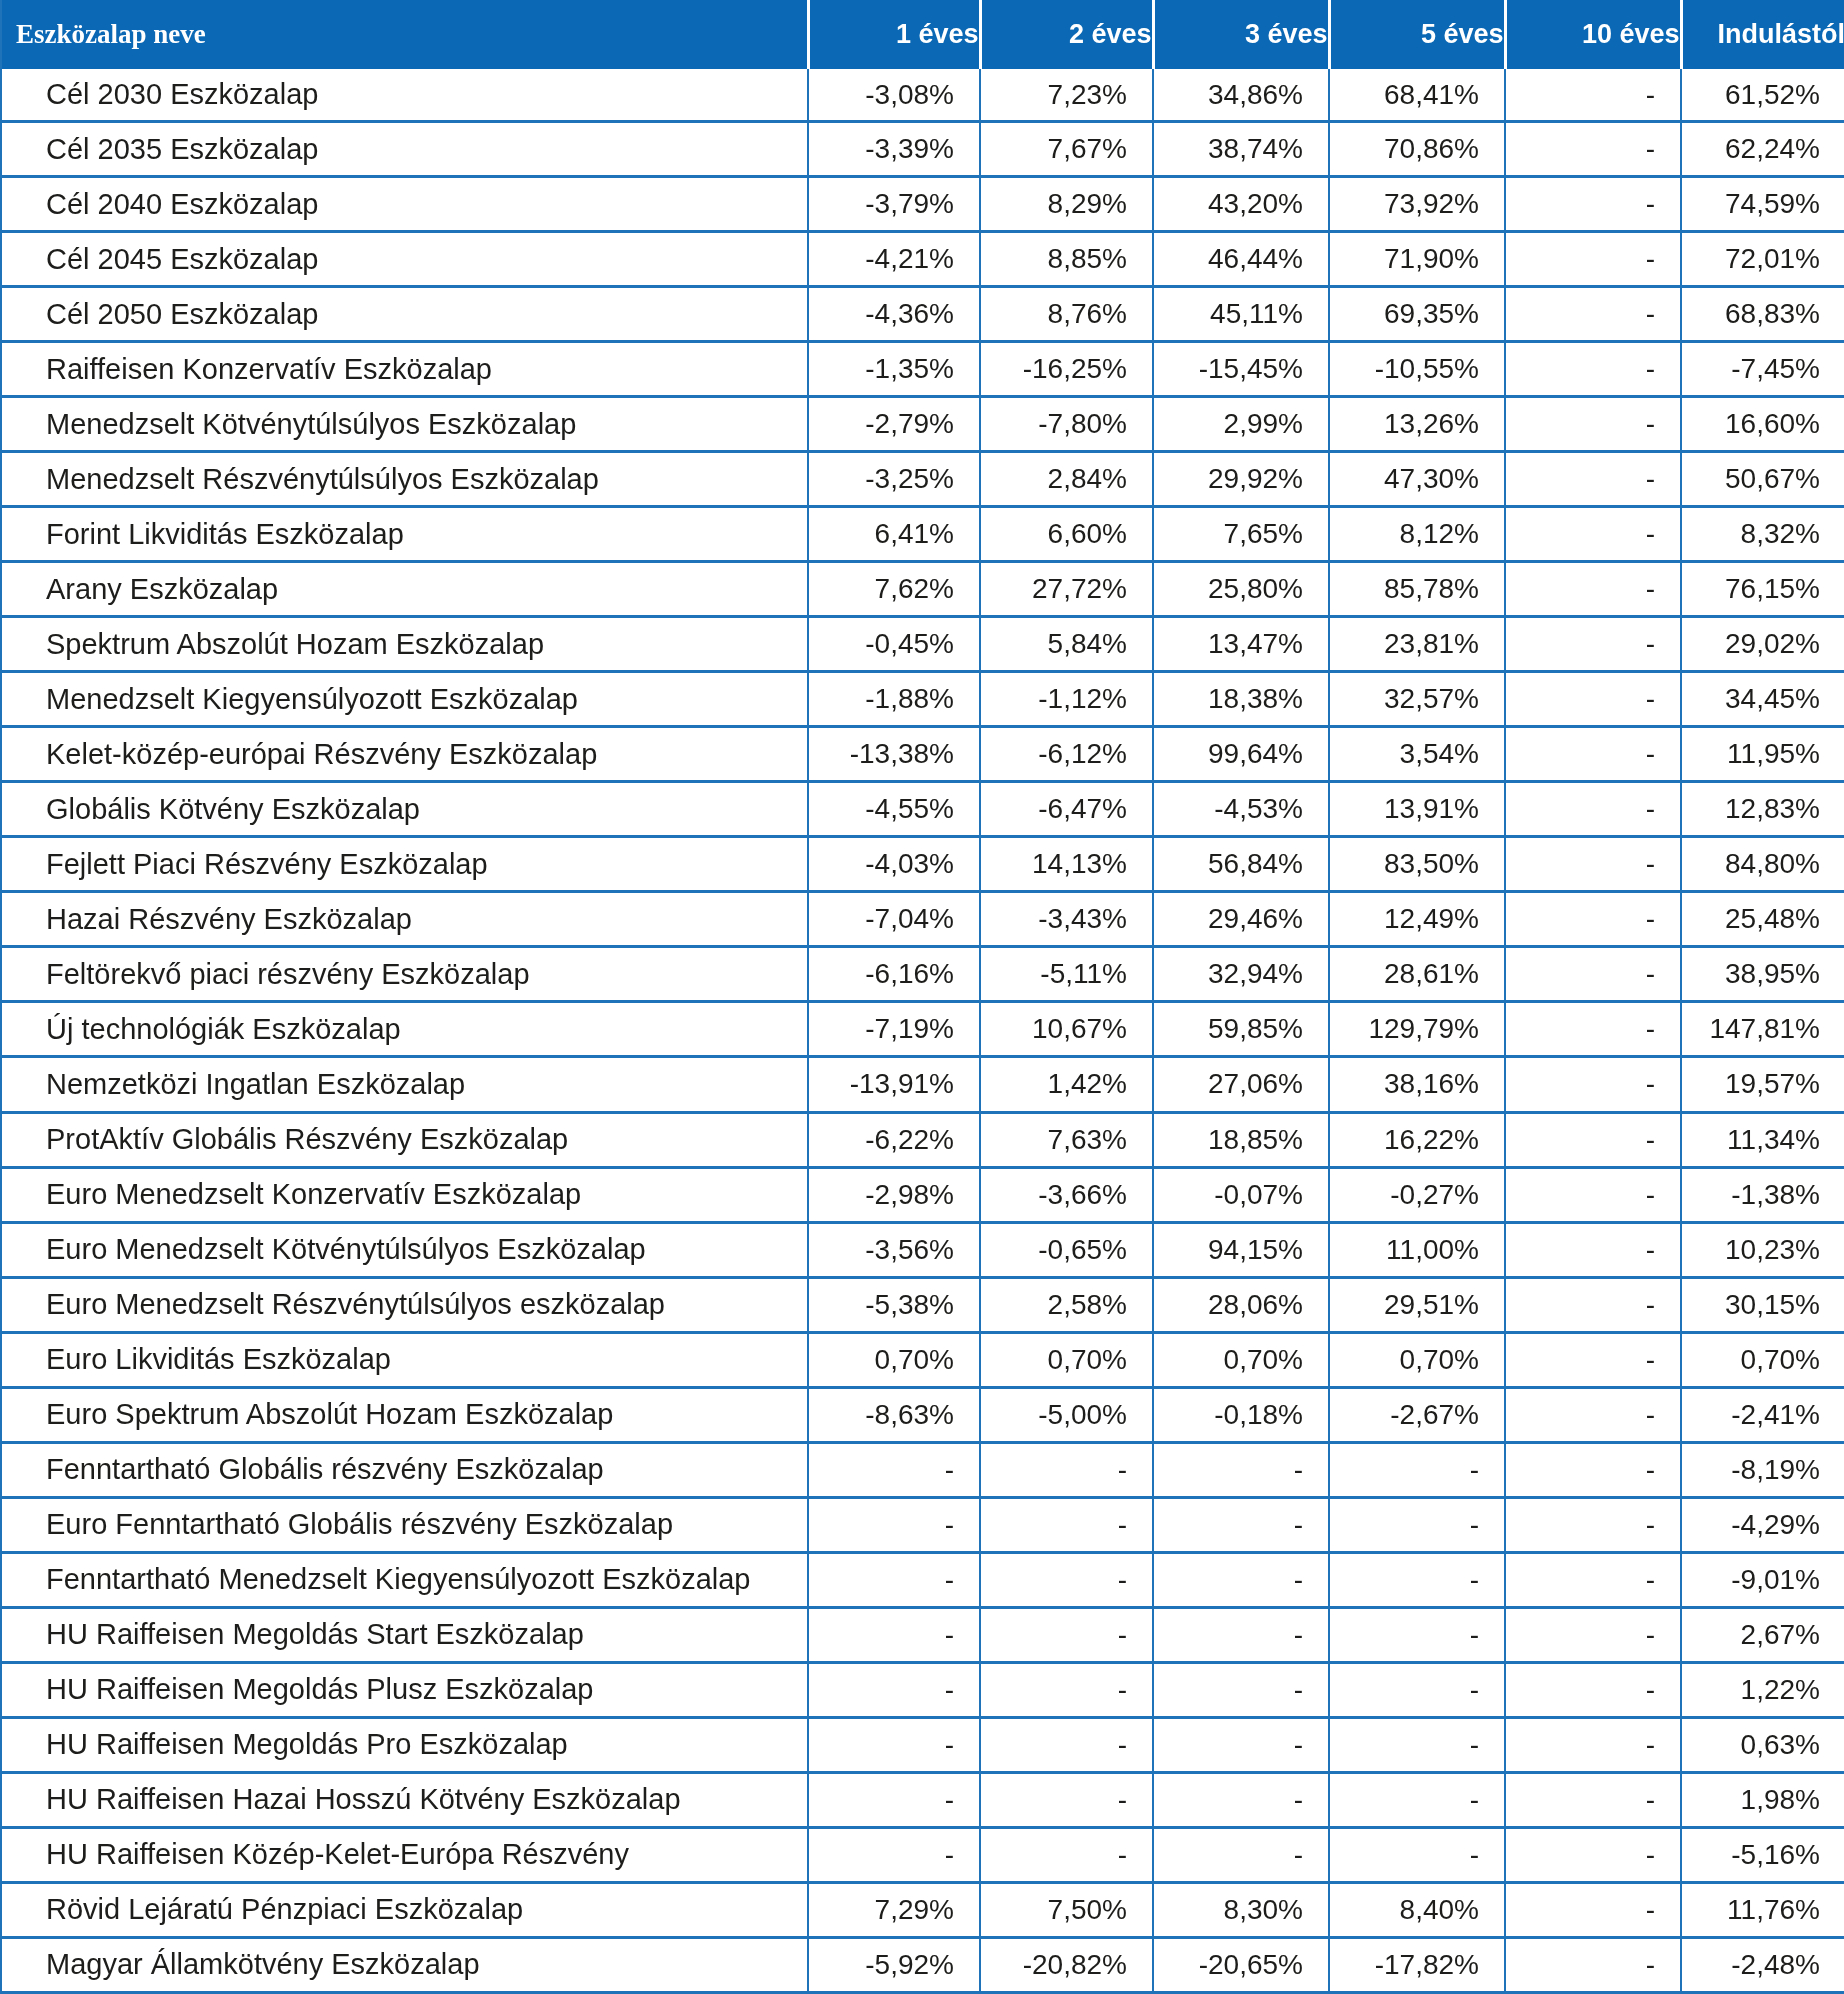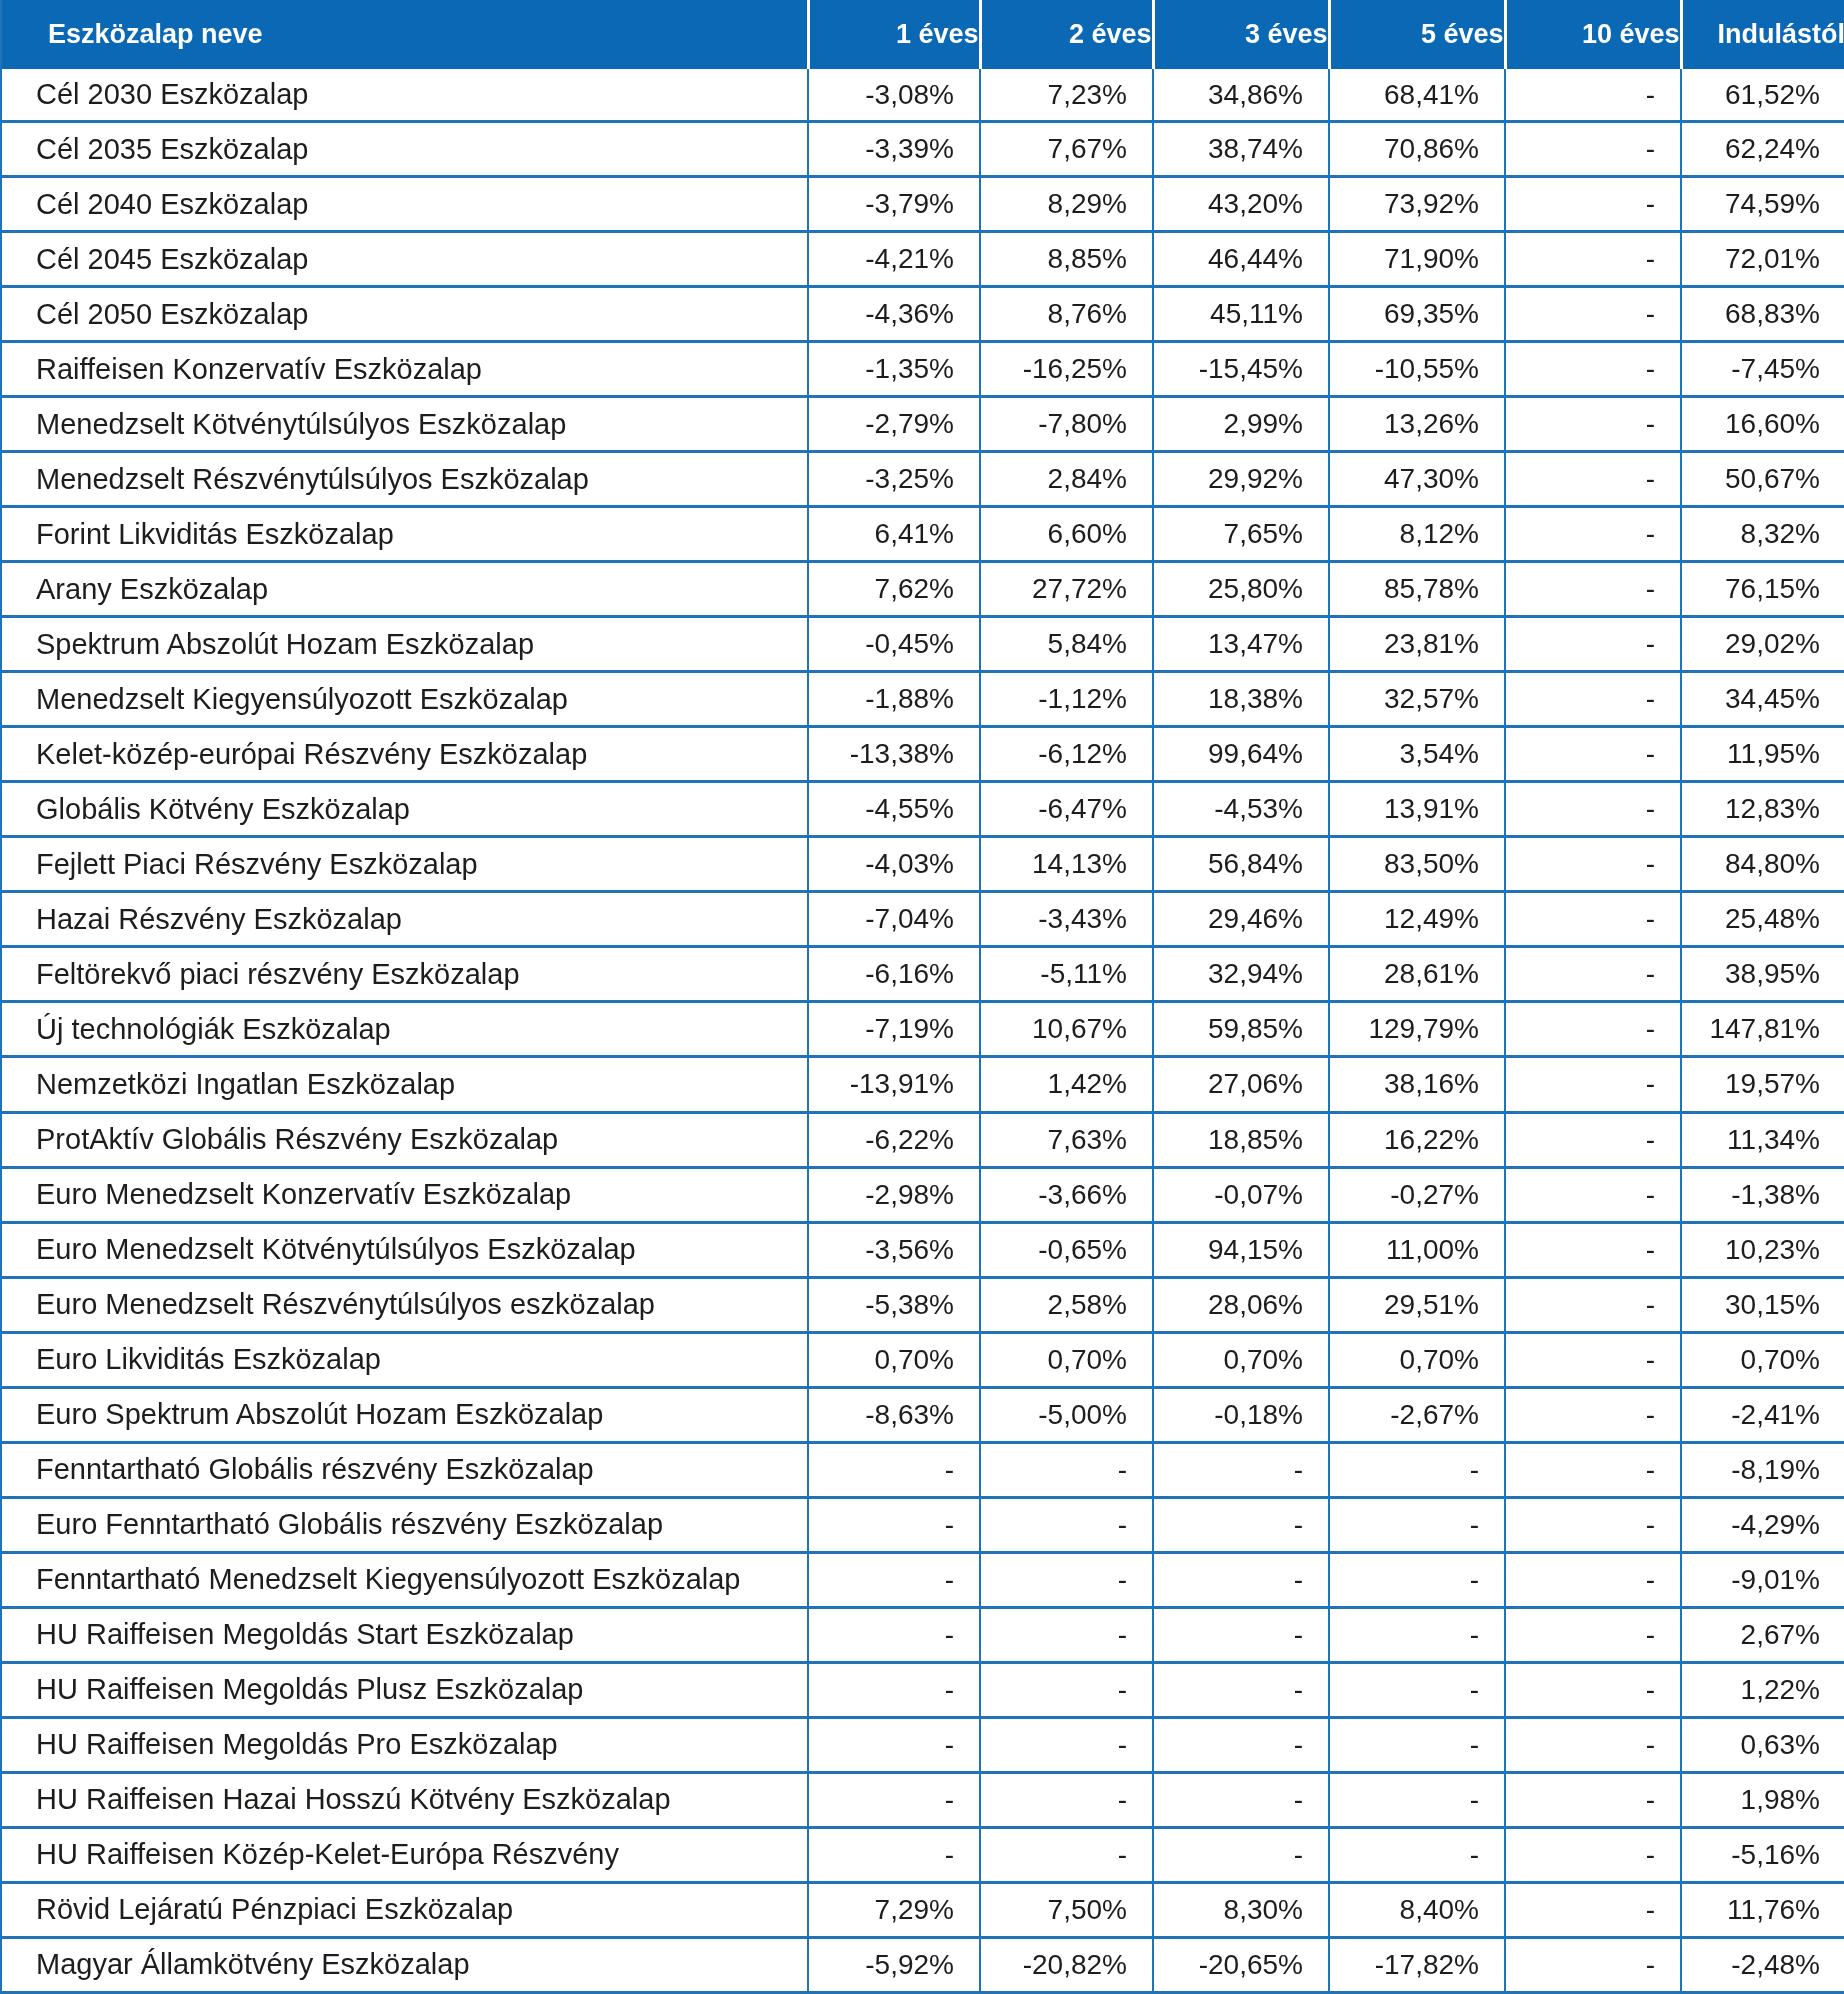--- a/index.html
+++ b/index.html
@@ -23,36 +23,37 @@
     color: var(--header-text, #ffffff);
     font-size: 27px;
     font-weight: bold;
     text-align: right;
     border-left: 3.6px solid #ffffff;
     padding: 0;
     white-space: nowrap;
   }
   th.name-col {
     text-align: left;
-    padding-left: 46px;
+    padding-left: 14px;
     border-left: none;
+    font-family: Liberation Serif, serif;
   }
   td {
     border: 2.7px solid var(--border-color, #1f73b9);
     border-top-width: 3.6px;
     color: var(--cell-text, #1d1d1b);
     font-size: 28px;
     text-align: right;
     padding: 0 25px 0 0;
     white-space: nowrap;
     background: var(--row-bg, #ffffff);
   }
   td.name-cell {
     text-align: left;
-    padding-left: 34px;
+    padding-left: 44px;
     padding-right: 5.4px;
     font-size: 29px;
   }
   tbody tr:first-child td { border-top: none; }
 </style>
 </head>
 <body>
 
 <table class="funds">
   <colgroup>

